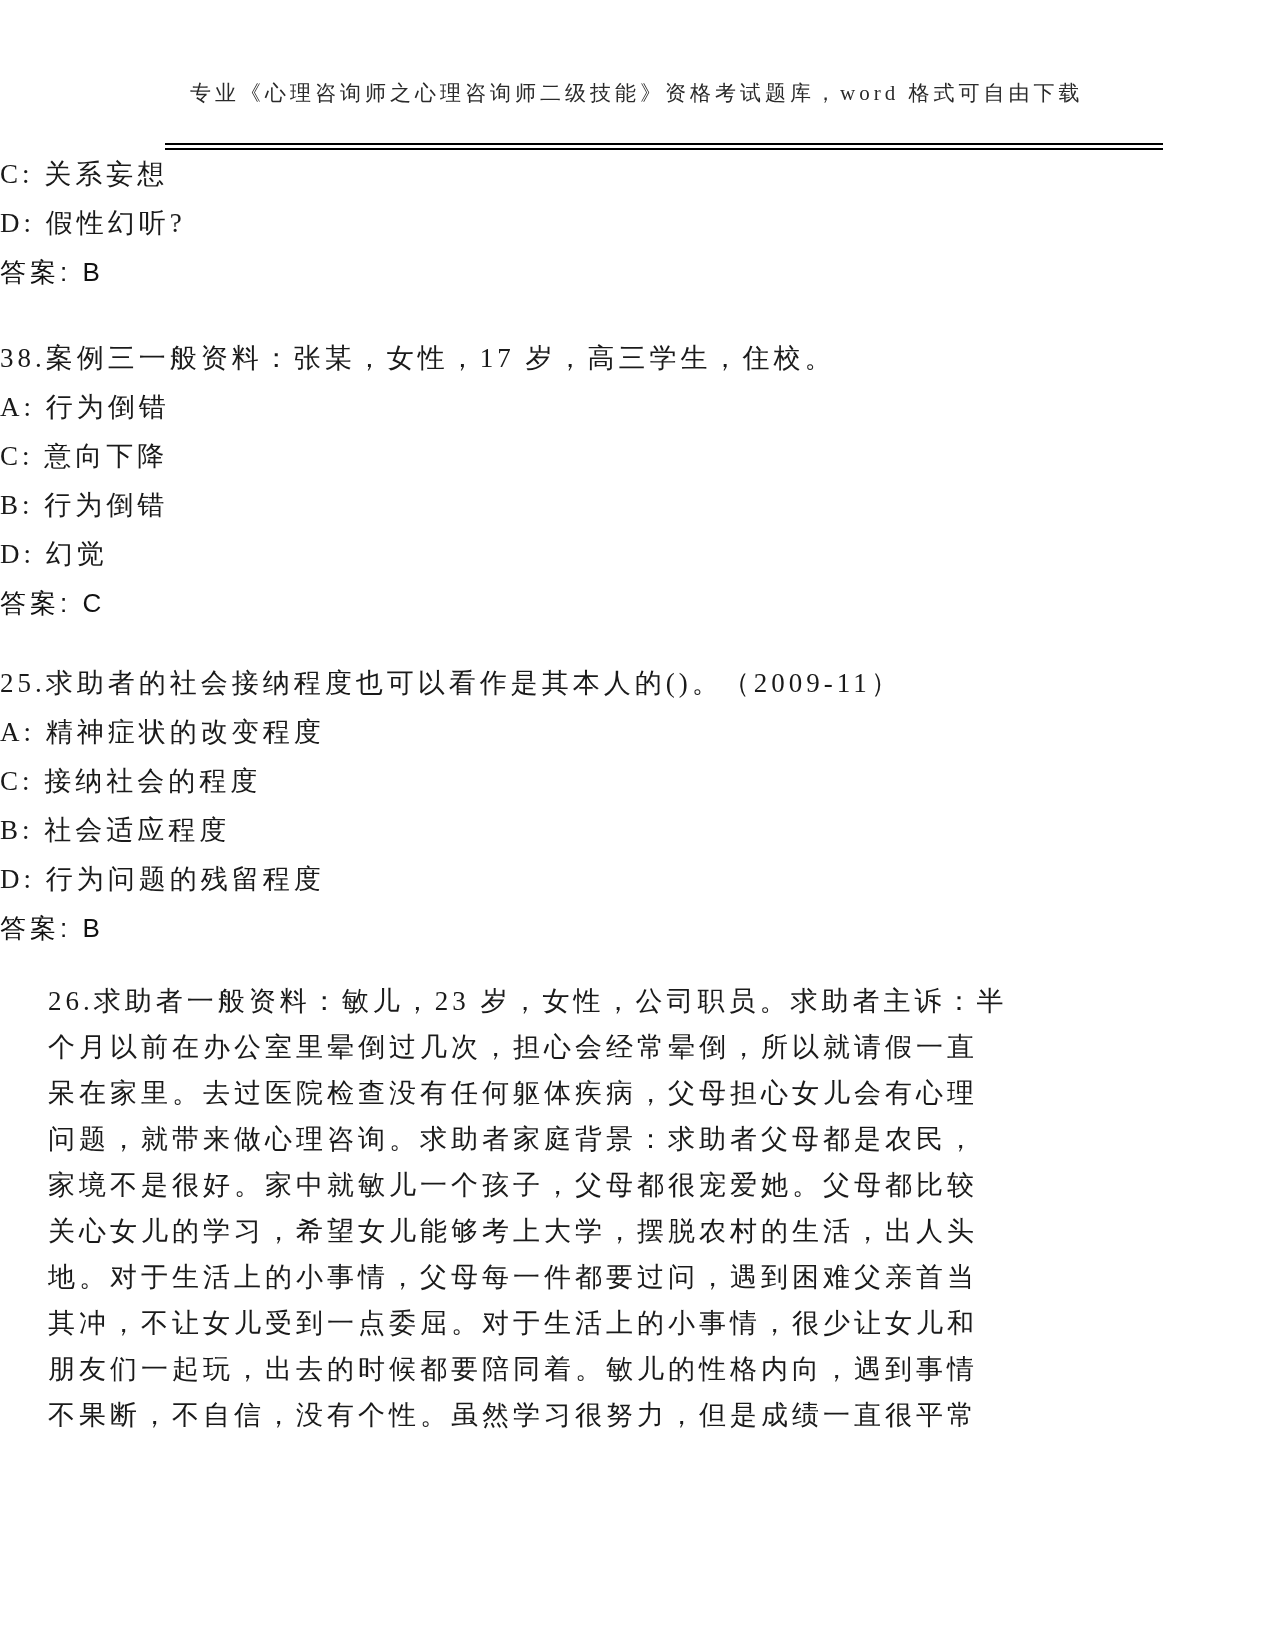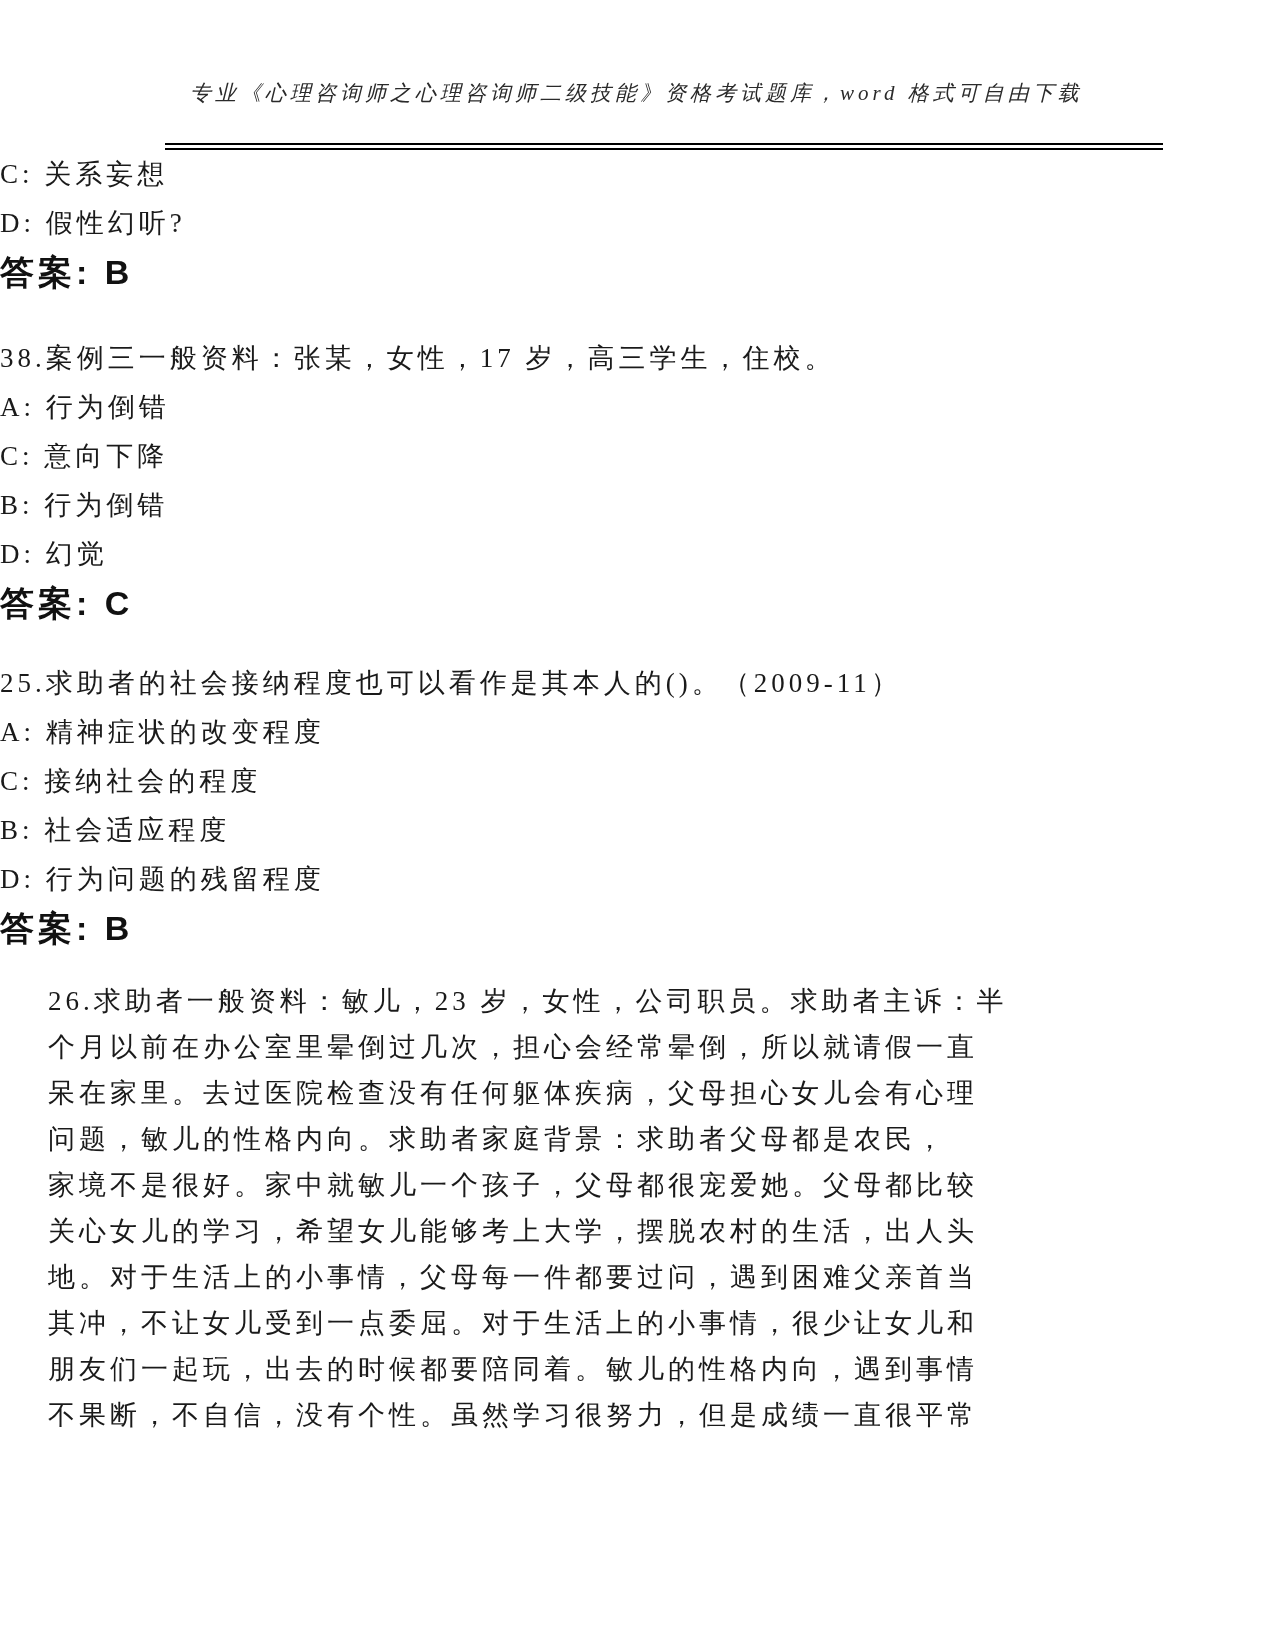--- a/index.html
+++ b/index.html
@@ -11,42 +11,41 @@
     overflow: hidden;
     font-family: "Liberation Serif", "DejaVu Serif", serif;
     color: #1a1a1a;
   }
   .doc-header {
     padding: 76px 0 0 190px;
     font-size: 21px;
     letter-spacing: 4px;
     line-height: 35px;
     color: #2a2a2a;
-    font-style: italic;
   }
   .double-rule {
     margin: 32px 0 0 165px;
     width: 998px;
     height: 7px;
     box-sizing: border-box;
     border-top: 2px solid #000000;
     border-bottom: 2px solid #000000;
   }
   .doc-body {
     font-size: 27px;
     letter-spacing: 4px;
   }
   .line {
     line-height: 49px;
     white-space: nowrap;
   }
   .answer {
-    font-weight: 700;
+    font-weight: 400;
     font-family: "Liberation Sans", "DejaVu Sans", sans-serif;
-    font-size: 34px;
+    font-size: 26px;
     color: #111111;
   }
   .q-block-tail { margin-top: 0; }
   .q-block-24 { margin-top: 37px; }
   .q-block-25 { margin-top: 31px; }
   .q-block-26 { margin-top: 25px; margin-left: 48px; }
   .q-block-26 .line { line-height: 46px; }
 </style>
 </head>
 <body>
@@ -82,21 +81,21 @@
       <div class="line">C: 接纳社会的程度</div>
       <div class="line">B: 社会适应程度</div>
       <div class="line">D: 行为问题的残留程度</div>
       <div class="line answer">答案: B</div>
     </section>
 
     <section class="q-block-26">
       <div class="line">26.求助者一般资料：敏儿，23 岁，女性，公司职员。求助者主诉：半</div>
       <div class="line">个月以前在办公室里晕倒过几次，担心会经常晕倒，所以就请假一直</div>
       <div class="line">呆在家里。去过医院检查没有任何躯体疾病，父母担心女儿会有心理</div>
-      <div class="line">问题，敏儿的性格内向。求助者家庭背景：求助者父母都是农民，</div>
+      <div class="line">问题，就带来做心理咨询。求助者家庭背景：求助者父母都是农民，</div>
       <div class="line">家境不是很好。家中就敏儿一个孩子，父母都很宠爱她。父母都比较</div>
       <div class="line">关心女儿的学习，希望女儿能够考上大学，摆脱农村的生活，出人头</div>
       <div class="line">地。对于生活上的小事情，父母每一件都要过问，遇到困难父亲首当</div>
       <div class="line">其冲，不让女儿受到一点委屈。对于生活上的小事情，很少让女儿和</div>
       <div class="line">朋友们一起玩，出去的时候都要陪同着。敏儿的性格内向，遇到事情</div>
       <div class="line">不果断，不自信，没有个性。虽然学习很努力，但是成绩一直很平常</div>
     </section>
 
   </main>
 </div>

